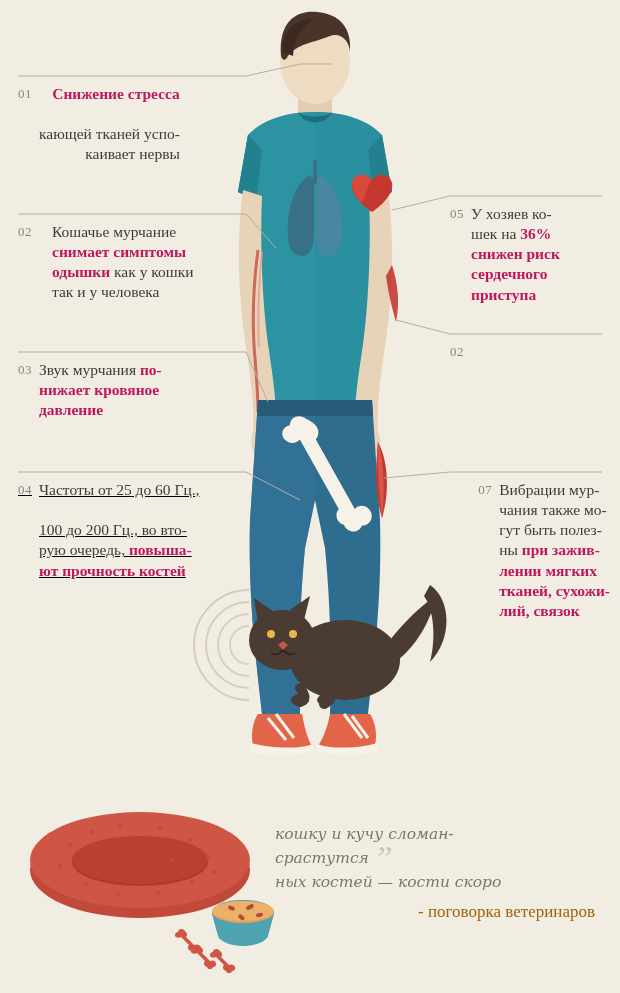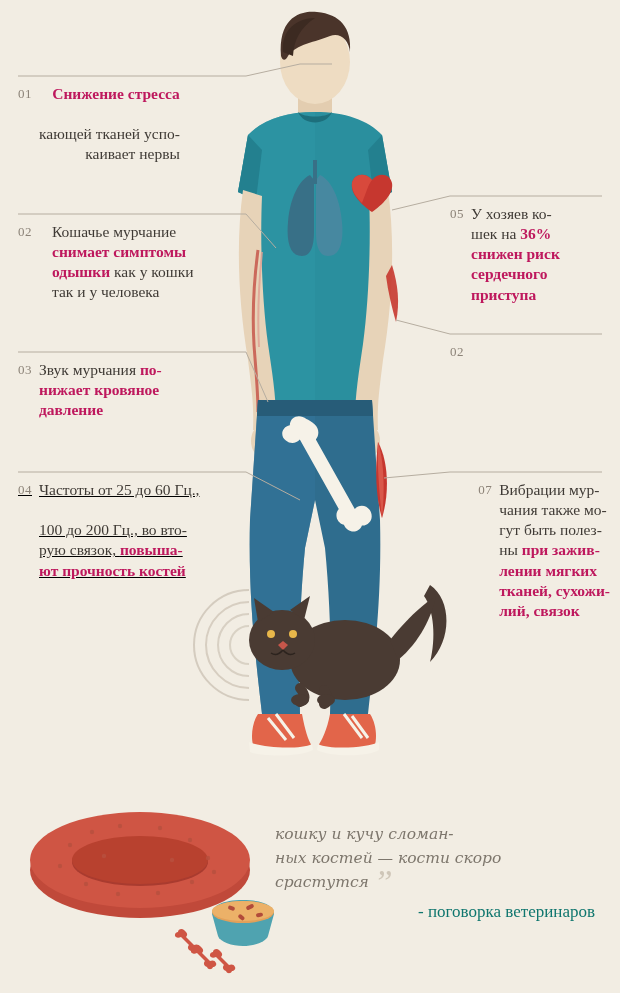--- a/index.html
+++ b/index.html
@@ -66,21 +66,21 @@
     font-size: 34px;
     color: #cfc6b8;
     font-family: "Liberation Serif", serif;
     line-height: 0;
     vertical-align: -6px;
   }
   .quote .src {
     margin-top: 8px;
     text-align: right;
     font-size: 17px;
-    color: #0f766e;
+    color: #a16207;
     font-family: "Liberation Serif", serif;
   }
 </style>
 </head>
 <body>
 
 <svg id="infographic" viewBox="0 0 620 993">
 
   <rect x="0" y="0" width="620" height="993" fill="#f2ede3"></rect>
 
@@ -256,21 +256,21 @@
     <b>давление</b>
   </div>
 </div>
 
 <div class="item left" style="left:18px; top:480px; width:225px;text-decoration:underline;">
   <div class="num">04</div>
   <div class="txt">
     <span>Частоты от 25 до 60 Гц.,</span><br>
     <br>
     <span>100 до 200 Гц., во вто-</span><br>
-    <span>рую связок, </span><b>повыша-</b><br>
+    <span>рую очередь, </span><b>повыша-</b><br>
     <b>ют прочность костей</b>
   </div>
 </div>
 
 <div class="item right" style="left:450px; top:204px; width:160px;">
   <div class="num">05</div>
   <div class="txt">
     <span>У хозяев ко-</span><br>
     <span>шек на </span><b>36%</b><br>
     <b>снижен риск</b><br>
@@ -291,19 +291,19 @@
     <span>гут быть полез-</span><br>
     <span>ны </span><b>при зажив-</b><br>
     <b>лении мягких</b><br>
     <b>тканей, сухожи-</b><br>
     <b>лий, связок</b>
   </div>
 </div>
 
 <div class="quote">
   <div class="qline">кошку и кучу сломан-</div>
-  <div class="qline">ных костей — кости скоро</div>
   <div class="qline">
     <span>срастутся</span>
     <span class="qmark">”</span>
   </div>
+  <div class="qline">ных костей — кости скоро</div>
   <div class="src">- поговорка ветеринаров</div>
 </div>
 
 </body></html>

